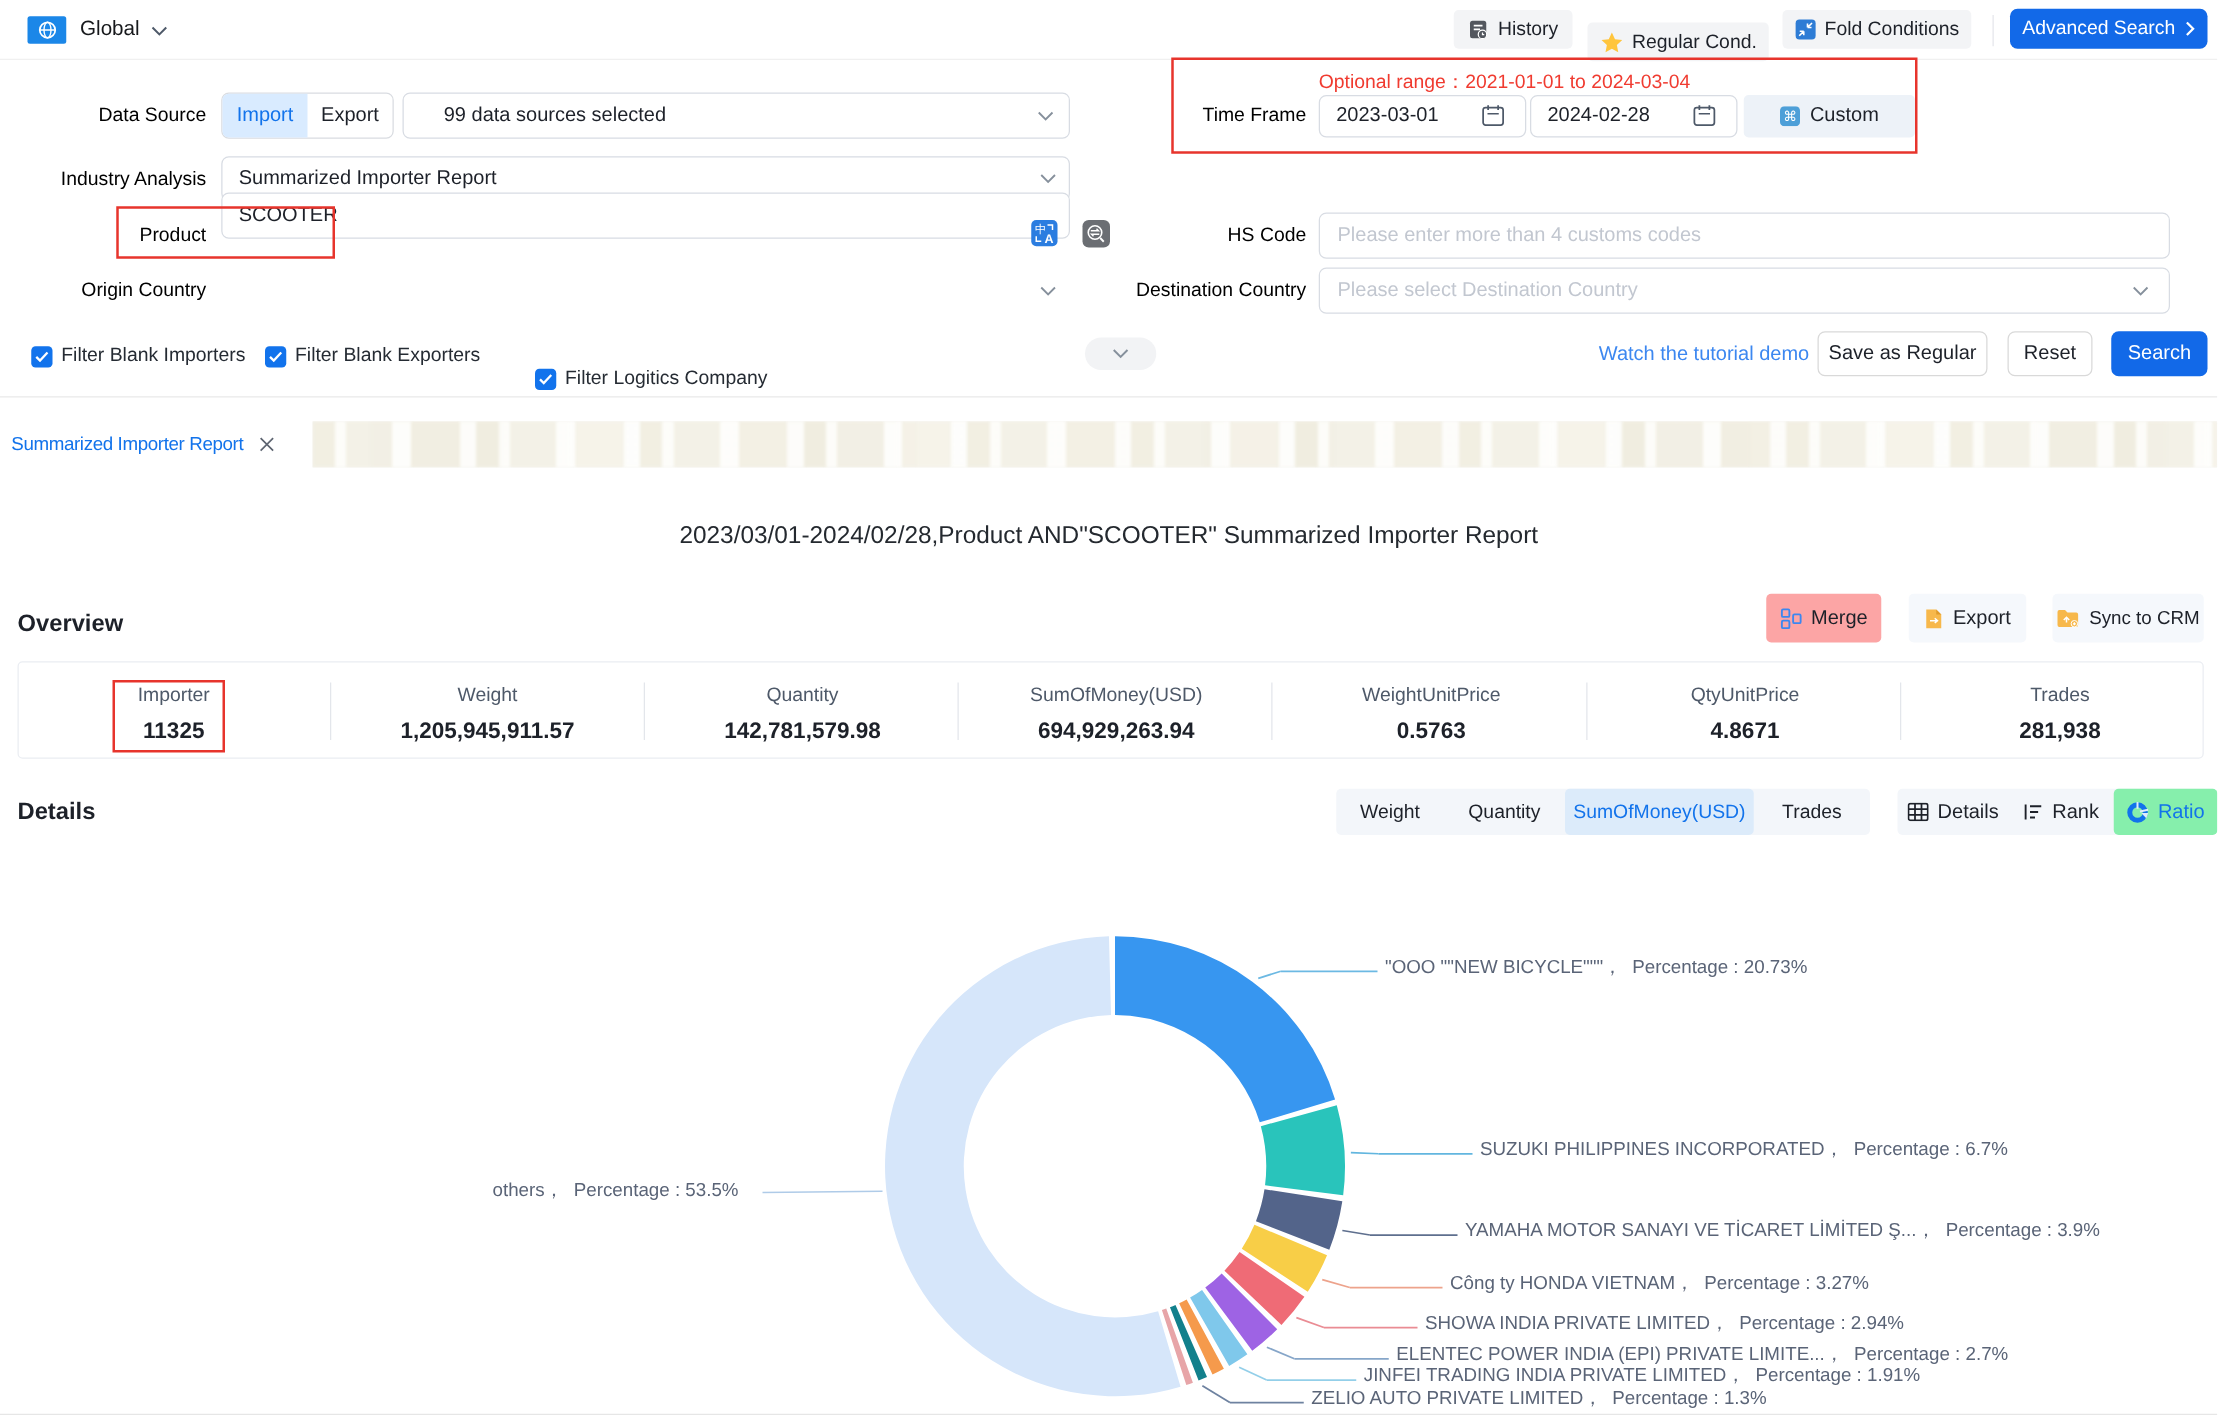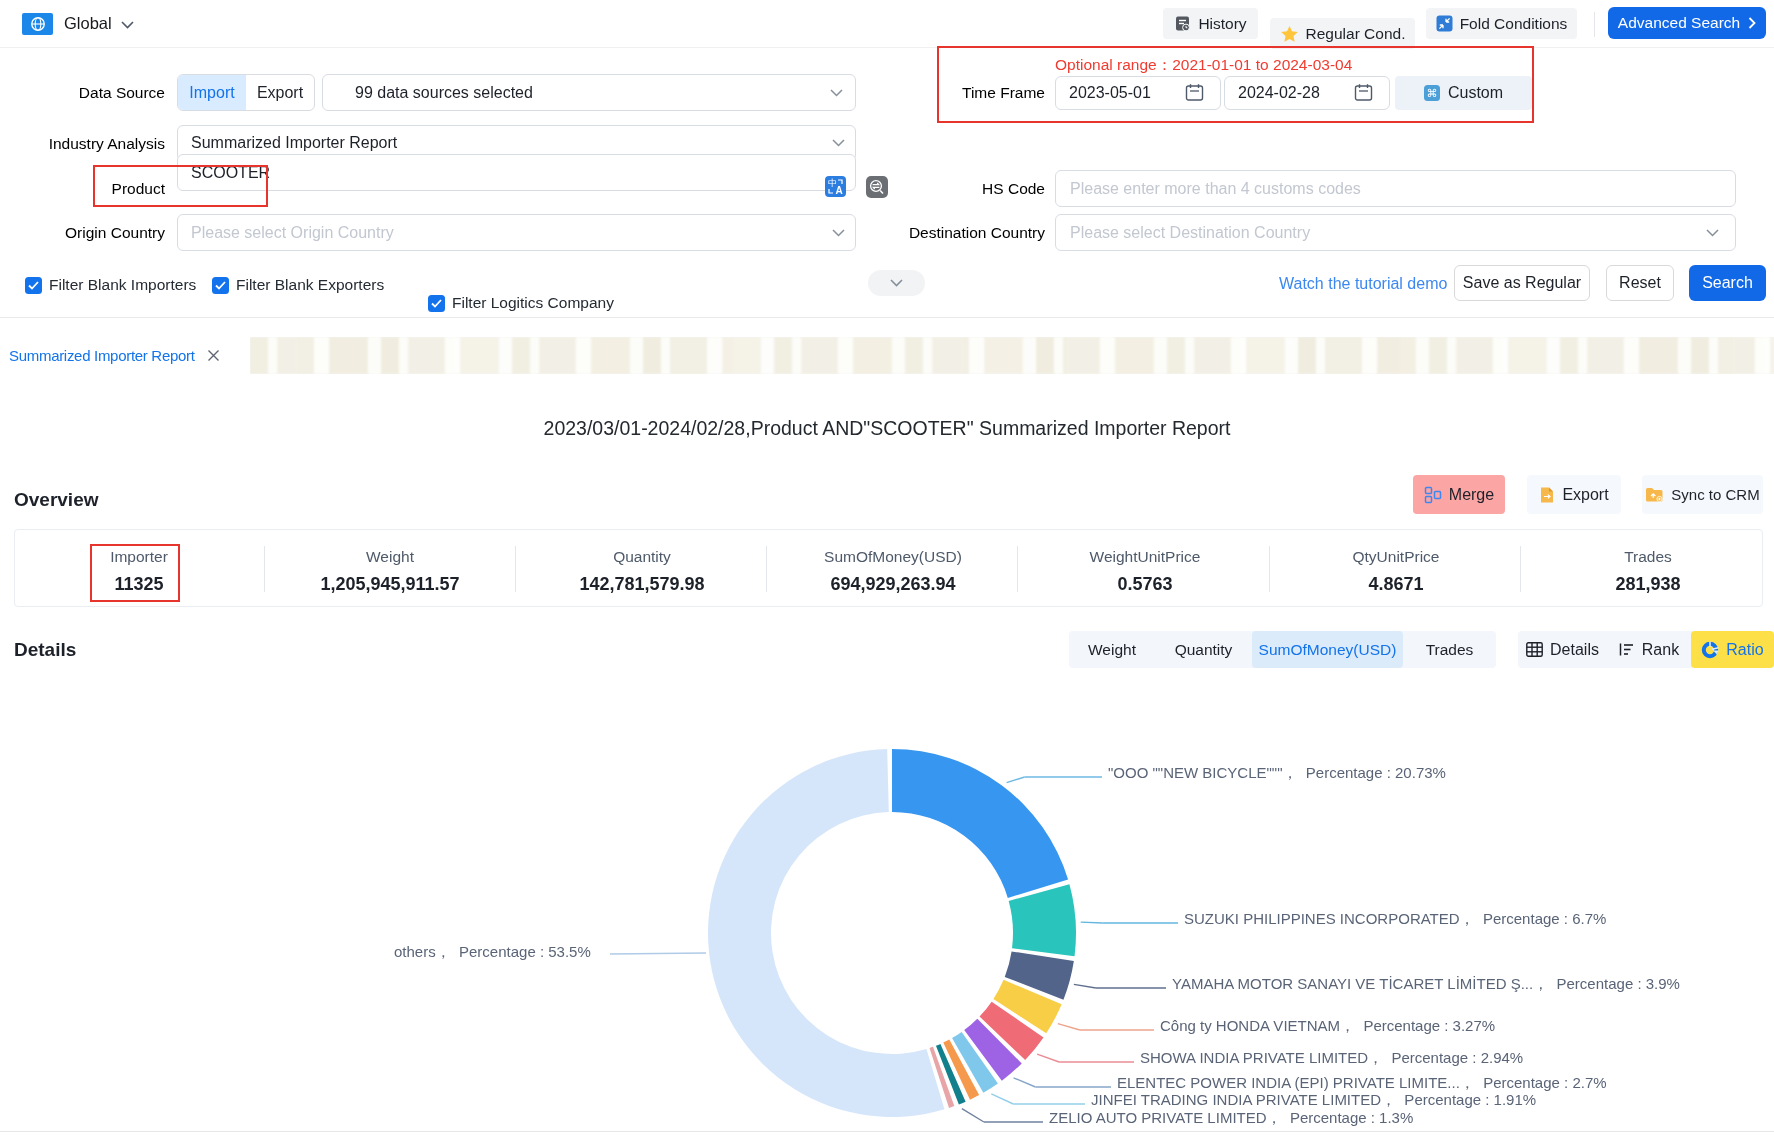--- a/index.html
+++ b/index.html
@@ -98,28 +98,27 @@
 <div class="abs" style="left:866px;top:176px;width:22px;height:22px;background:#6B6E73;border-radius:5px;display:flex;align-items:center;justify-content:center;">
   <svg width="16" height="16" viewBox="0 0 16 16">
         <circle cx="7" cy="7" r="5.4" fill="none" stroke="#fff" stroke-width="1.3"></circle>
         <path d="M11.2 11.4 L14 14.4" stroke="#fff" stroke-width="1.5"></path>
         <path d="M3.6 5.6 h6.2 l-1.6 -1.6 M10.4 8.4 h-6.2 l1.6 1.6" stroke="#fff" stroke-width="1.1" fill="none"></path>
       </svg>
 </div>
 <div class="redbox" style="left:93px;top:165px;width:175px;height:42px;"></div>
 
 <div class="lbl" style="left:0;top:214px;width:165px;">Origin Country</div>
-<div class="inp ph" style="left:177px;top:214px;width:679px;height:37px;">Please select Origin Country</div>
 <svg class="chev" style="left:832px;top:229px;" viewBox="0 0 13 8">
       <polyline points="1,1 6.5,6.5 12,1" fill="none" stroke="#86909C" stroke-width="1.5"></polyline>
     </svg>
 
 <div class="abs" style="left:1055px;top:55px;width:420px;font-size:15.5px;color:#F03B30;">Optional range：2021-01-01 to 2024-03-04</div>
 <div class="lbl" style="left:880px;top:74px;width:165px;">Time Frame</div>
-<div class="inp" style="left:1055px;top:76px;width:166px;height:34px;line-height:32px;border-radius:6px;">2023-05-01</div>
+<div class="inp" style="left:1055px;top:76px;width:166px;height:34px;line-height:32px;border-radius:6px;">2023-03-01</div>
 <svg class="abs" style="left:1185px;top:83px;" width="19" height="19" viewBox="0 0 19 19">
       <rect x="1.5" y="3" width="16" height="14" rx="2" fill="none" stroke="#4E5969" stroke-width="1.4"></rect>
       <line x1="5.5" y1="1.2" x2="5.5" y2="5" stroke="#4E5969" stroke-width="1.4"></line>
       <line x1="13.5" y1="1.2" x2="13.5" y2="5" stroke="#4E5969" stroke-width="1.4"></line>
       <line x1="5" y1="8" x2="14" y2="8" stroke="#4E5969" stroke-width="1.3"></line>
     </svg>
 <div class="inp" style="left:1224px;top:76px;width:166px;height:34px;line-height:32px;border-radius:6px;">2024-02-28</div>
 <svg class="abs" style="left:1354px;top:83px;" width="19" height="19" viewBox="0 0 19 19">
       <rect x="1.5" y="3" width="16" height="14" rx="2" fill="none" stroke="#4E5969" stroke-width="1.4"></rect>
       <line x1="5.5" y1="1.2" x2="5.5" y2="5" stroke="#4E5969" stroke-width="1.4"></line>
@@ -280,21 +279,21 @@
       </div>
   <div style="width:84px;display:flex;align-items:center;justify-content:center;gap:7px;">
     <svg width="16" height="15" viewBox="0 0 16 15">
           <line x1="1.5" y1="1.5" x2="1.5" y2="13.5" stroke="#1D2129" stroke-width="1.5"></line>
           <line x1="5" y1="3" x2="14" y2="3" stroke="#1D2129" stroke-width="1.6"></line>
           <line x1="5" y1="7.5" x2="11.5" y2="7.5" stroke="#1D2129" stroke-width="1.6"></line>
           <line x1="5" y1="12" x2="9" y2="12" stroke="#1D2129" stroke-width="1.6"></line>
         </svg>
     <span>Rank</span>
       </div>
-  <div style="width:83px;display:flex;align-items:center;justify-content:center;gap:7px;background:#fde047;border-radius:4px;height:37px;color:#1273EB;">
+  <div style="width:83px;display:flex;align-items:center;justify-content:center;gap:7px;background:#86efac;border-radius:4px;height:37px;color:#1273EB;">
     <svg width="18" height="18" viewBox="0 0 18 18">
           <circle cx="9" cy="9" r="6.2" fill="none" stroke="#1273EB" stroke-width="4"></circle>
           <line x1="9" y1="0.5" x2="9" y2="6" stroke="#DFEDFB" stroke-width="1.6"></line>
           <line x1="11" y1="8.2" x2="17.5" y2="6.8" stroke="#DFEDFB" stroke-width="1.6"></line>
           <path d="M12 9.4 L17.6 9.4 L16 13.6 Z" fill="#DFEDFB"></path>
         </svg>
     <span>Ratio</span>
       </div>
 </div>
 

